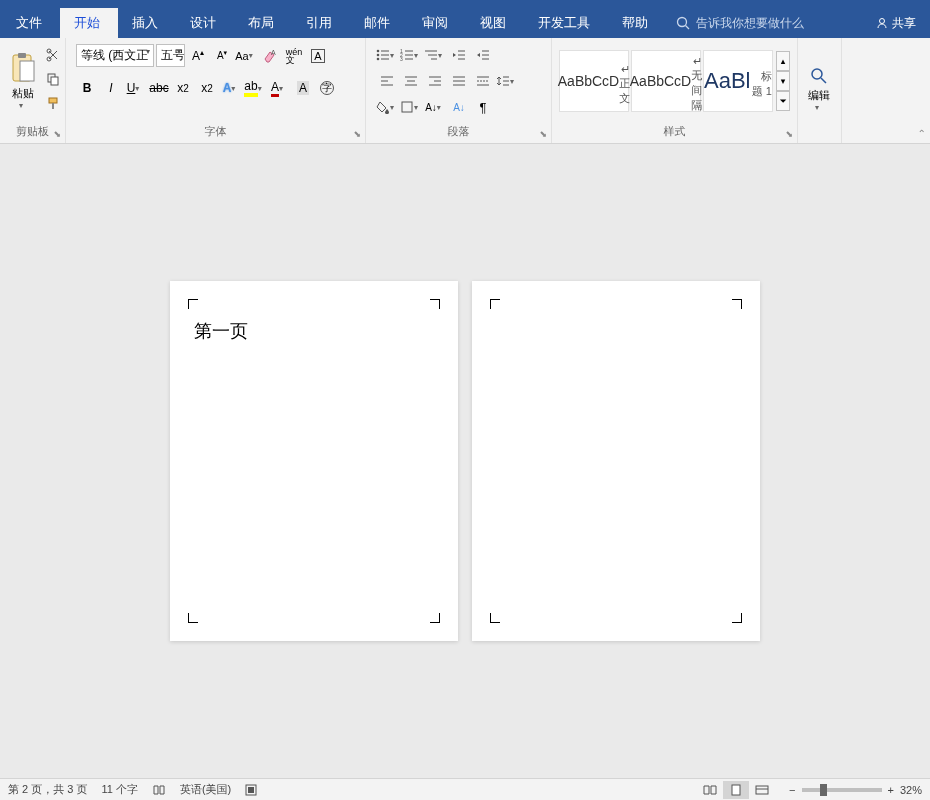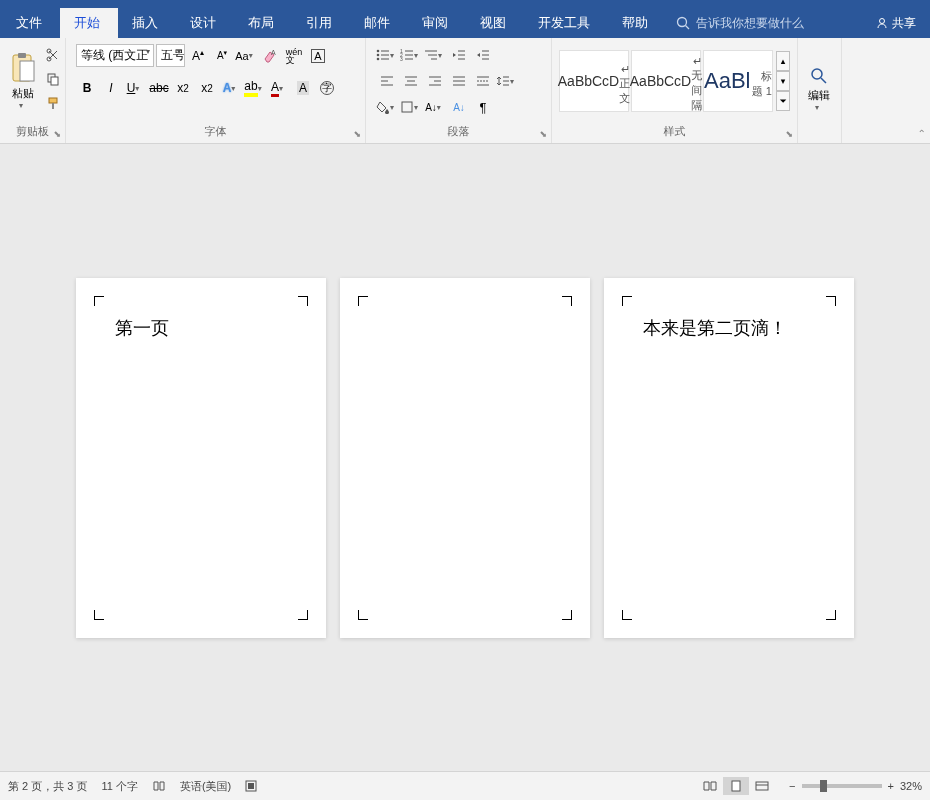--- a/index.html
+++ b/index.html
@@ -27,28 +27,28 @@
 .font-rows { display: flex; flex-direction: column; gap: 4px; padding: 2px 4px; }
 .style-gallery { display: flex; align-items: center; }
 .style-tile { width: 70px; height: 62px; border: 1px solid #e0e0e0; background: #fff; margin: 2px 1px; display: flex; align-items: center; justify-content: center; cursor: pointer; }
 .style-tile .preview { font-size: 14px; color: #333; }
 .style-tile .preview.big { font-size: 22px; color: #1f3864; font-weight: 300; }
 .style-tile .tname { font-size: 11px; color: #555; margin-top: 6px; text-align: right; }
 .style-nav { display: flex; flex-direction: column; width: 14px; margin-left: 2px; }
 .style-nav div { border: 1px solid #c0c0c0; height: 20px; font-size: 9px; display: flex; align-items: center; justify-content: center; cursor: pointer; background: #f8f8f8; }
 .collapse { position: absolute; right: 4px; bottom: 4px; font-size: 10px; color: #888; cursor: pointer; }
 .canvas { flex: 1; background: #eaeaea; display: flex; align-items: center; justify-content: center; gap: 14px; }
-.page { width: 250px; height: 360px; background: #fff; box-shadow: 0 1px 4px rgba(0,0,0,.15); position: relative; padding: 38px 39px; }
+.page { width: 288px; height: 360px; background: #fff; box-shadow: 0 1px 4px rgba(0,0,0,.15); position: relative; padding: 38px 24px; }
 .page .txt { font-family: "SimSun", serif; font-size: 18px; color: #000; }
 .page .crop { position: absolute; width: 10px; height: 10px; border-color: #c8c8c8; }
 .page .tl { top: 18px; left: 18px; border-top: 1px solid; border-left: 1px solid; }
 .page .tr { top: 18px; right: 18px; border-top: 1px solid; border-right: 1px solid; }
 .page .bl { bottom: 18px; left: 18px; border-bottom: 1px solid; border-left: 1px solid; }
 .page .br { bottom: 18px; right: 18px; border-bottom: 1px solid; border-right: 1px solid; }
-.statusbar { height: 29px; background: #f3f3f3; border-top: 1px solid #d4d4d4; display: flex; align-items: center; font-size: 11px; color: #444; padding: 0 8px; gap: 14px; }
+.statusbar { height: 22px; background: #f3f3f3; border-top: 1px solid #d4d4d4; display: flex; align-items: center; font-size: 11px; color: #444; padding: 0 8px; gap: 14px; }
 .statusbar .spacer { flex: 1; }
 .view-btns { display: flex; gap: 0; }
 .view-btns div { width: 26px; height: 18px; border: 1px solid transparent; display: flex; align-items: center; justify-content: center; cursor: pointer; }
 .view-btns div.active { background: #d4d4d4; }
 .zoom { display: flex; align-items: center; gap: 6px; }
 .slider { width: 80px; height: 4px; background: #c0c0c0; position: relative; }
 .slider .thumb { position: absolute; width: 7px; height: 12px; background: #666; top: -4px; left: 18px; }
 svg { display: block; }
 </style>
 </head>
@@ -367,27 +367,20 @@
       <div class="crop bl"></div>
       <div class="crop br"></div>
     <div class="txt">第一页</div>
   </div>
   <div class="page">
     <div class="crop tl"></div>
       <div class="crop tr"></div>
       <div class="crop bl"></div>
       <div class="crop br"></div>
     <div class="txt"></div>
-  </div>
-  <div class="page">
-    <div class="crop tl"></div>
-      <div class="crop tr"></div>
-      <div class="crop bl"></div>
-      <div class="crop br"></div>
-    <div class="txt">本来是第二页滴！</div>
   </div>
 </div>
 
 <div class="statusbar">
   <span>第 2 页，共 3 页</span>
   <span>11 个字</span>
   <span>
       <svg width="14" height="12">
         <path d="M2 2h4v8H2zM8 2h4v8H8z" fill="none" stroke="#555"></path>
       </svg>

